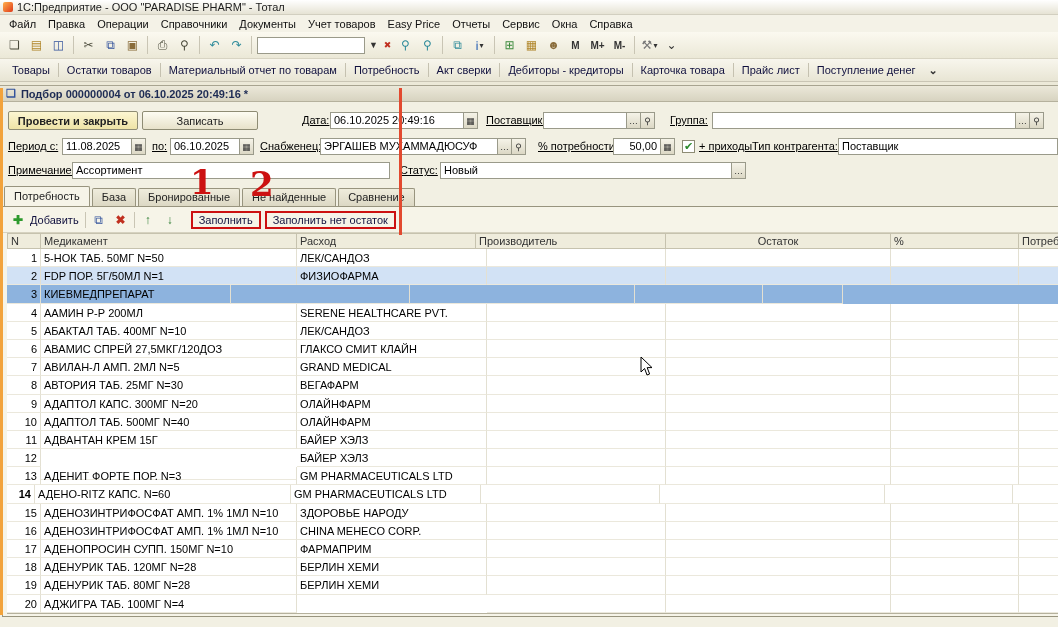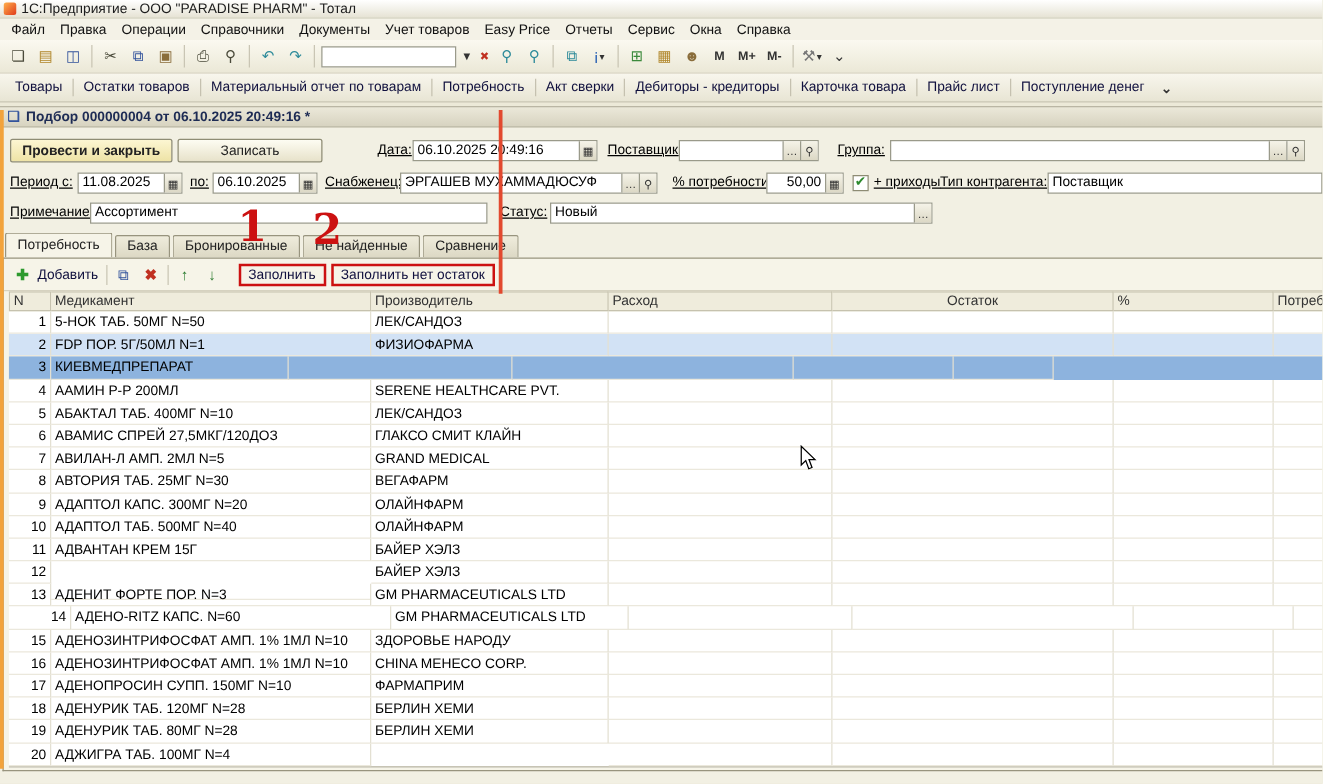--- a/index.html
+++ b/index.html
@@ -261,22 +261,22 @@
           <span class="gsep"></span>
           <span class="gi gi-up">↑</span>
           <span class="gi gi-down">↓</span>
           <span class="fillbtn" style="margin-left:8px">Заполнить</span>
           <span class="fillbtn">Заполнить нет остаток</span>
         </div>
         <div class="grid">
           <div class="thead">
               <div class="hcell" style="width: 34px;">N</div>
               <div class="hcell" style="width: 256px;">Медикамент</div>
+              <div class="hcell" style="width: 179px;">Расход</div>
               <div class="hcell" style="width: 190px;">Производитель</div>
-              <div class="hcell" style="width: 179px;">Расход</div>
               <div class="hcell" style="width: 225px; text-align: center;">Остаток</div>
               <div class="hcell" style="width: 128px;">%</div>
               <div class="hcell" style="width: 80px;">Потреб</div>
             </div>
           <div class="tbody">
               <div class="trow">
                 <div class="cell num" style="width: 34px;">1</div>
                 <div class="cell" style="width: 256px;">5-НОК ТАБ. 50МГ N=50</div>
                 <div class="cell" style="width: 190px;">ЛЕК/САНДОЗ</div>
                 <div class="cell" style="width: 179px;"></div>
@@ -385,21 +385,21 @@
               <div class="trow">
                 <div class="cell num" style="width: 34px;">13</div>
                 <div class="cell" style="width: 256px;">АДЕНИТ ФОРТЕ ПОР. N=3</div>
                 <div class="cell" style="width: 190px;">GM PHARMACEUTICALS LTD</div>
                 <div class="cell" style="width: 179px;"></div>
                 <div class="cell" style="width: 225px;"></div>
                 <div class="cell" style="width: 128px;"></div>
                 <div class="cell" style="width: 80px;"></div>
               </div>
               <div class="trow">
-                <div class="cell num" style="width: 50px;">14</div>
+                <div class="cell num" style="width: 28px; font-weight: bold;">14</div>
                 <div class="cell" style="width: 256px;">АДЕНО-RITZ КАПС. N=60</div>
                 <div class="cell" style="width: 190px;">GM PHARMACEUTICALS LTD</div>
                 <div class="cell" style="width: 179px;"></div>
                 <div class="cell" style="width: 225px;"></div>
                 <div class="cell" style="width: 128px;"></div>
                 <div class="cell" style="width: 80px;"></div>
               </div>
               <div class="trow">
                 <div class="cell num" style="width: 34px;">15</div>
                 <div class="cell" style="width: 256px;">АДЕНОЗИНТРИФОСФАТ АМП. 1% 1МЛ N=10</div>

